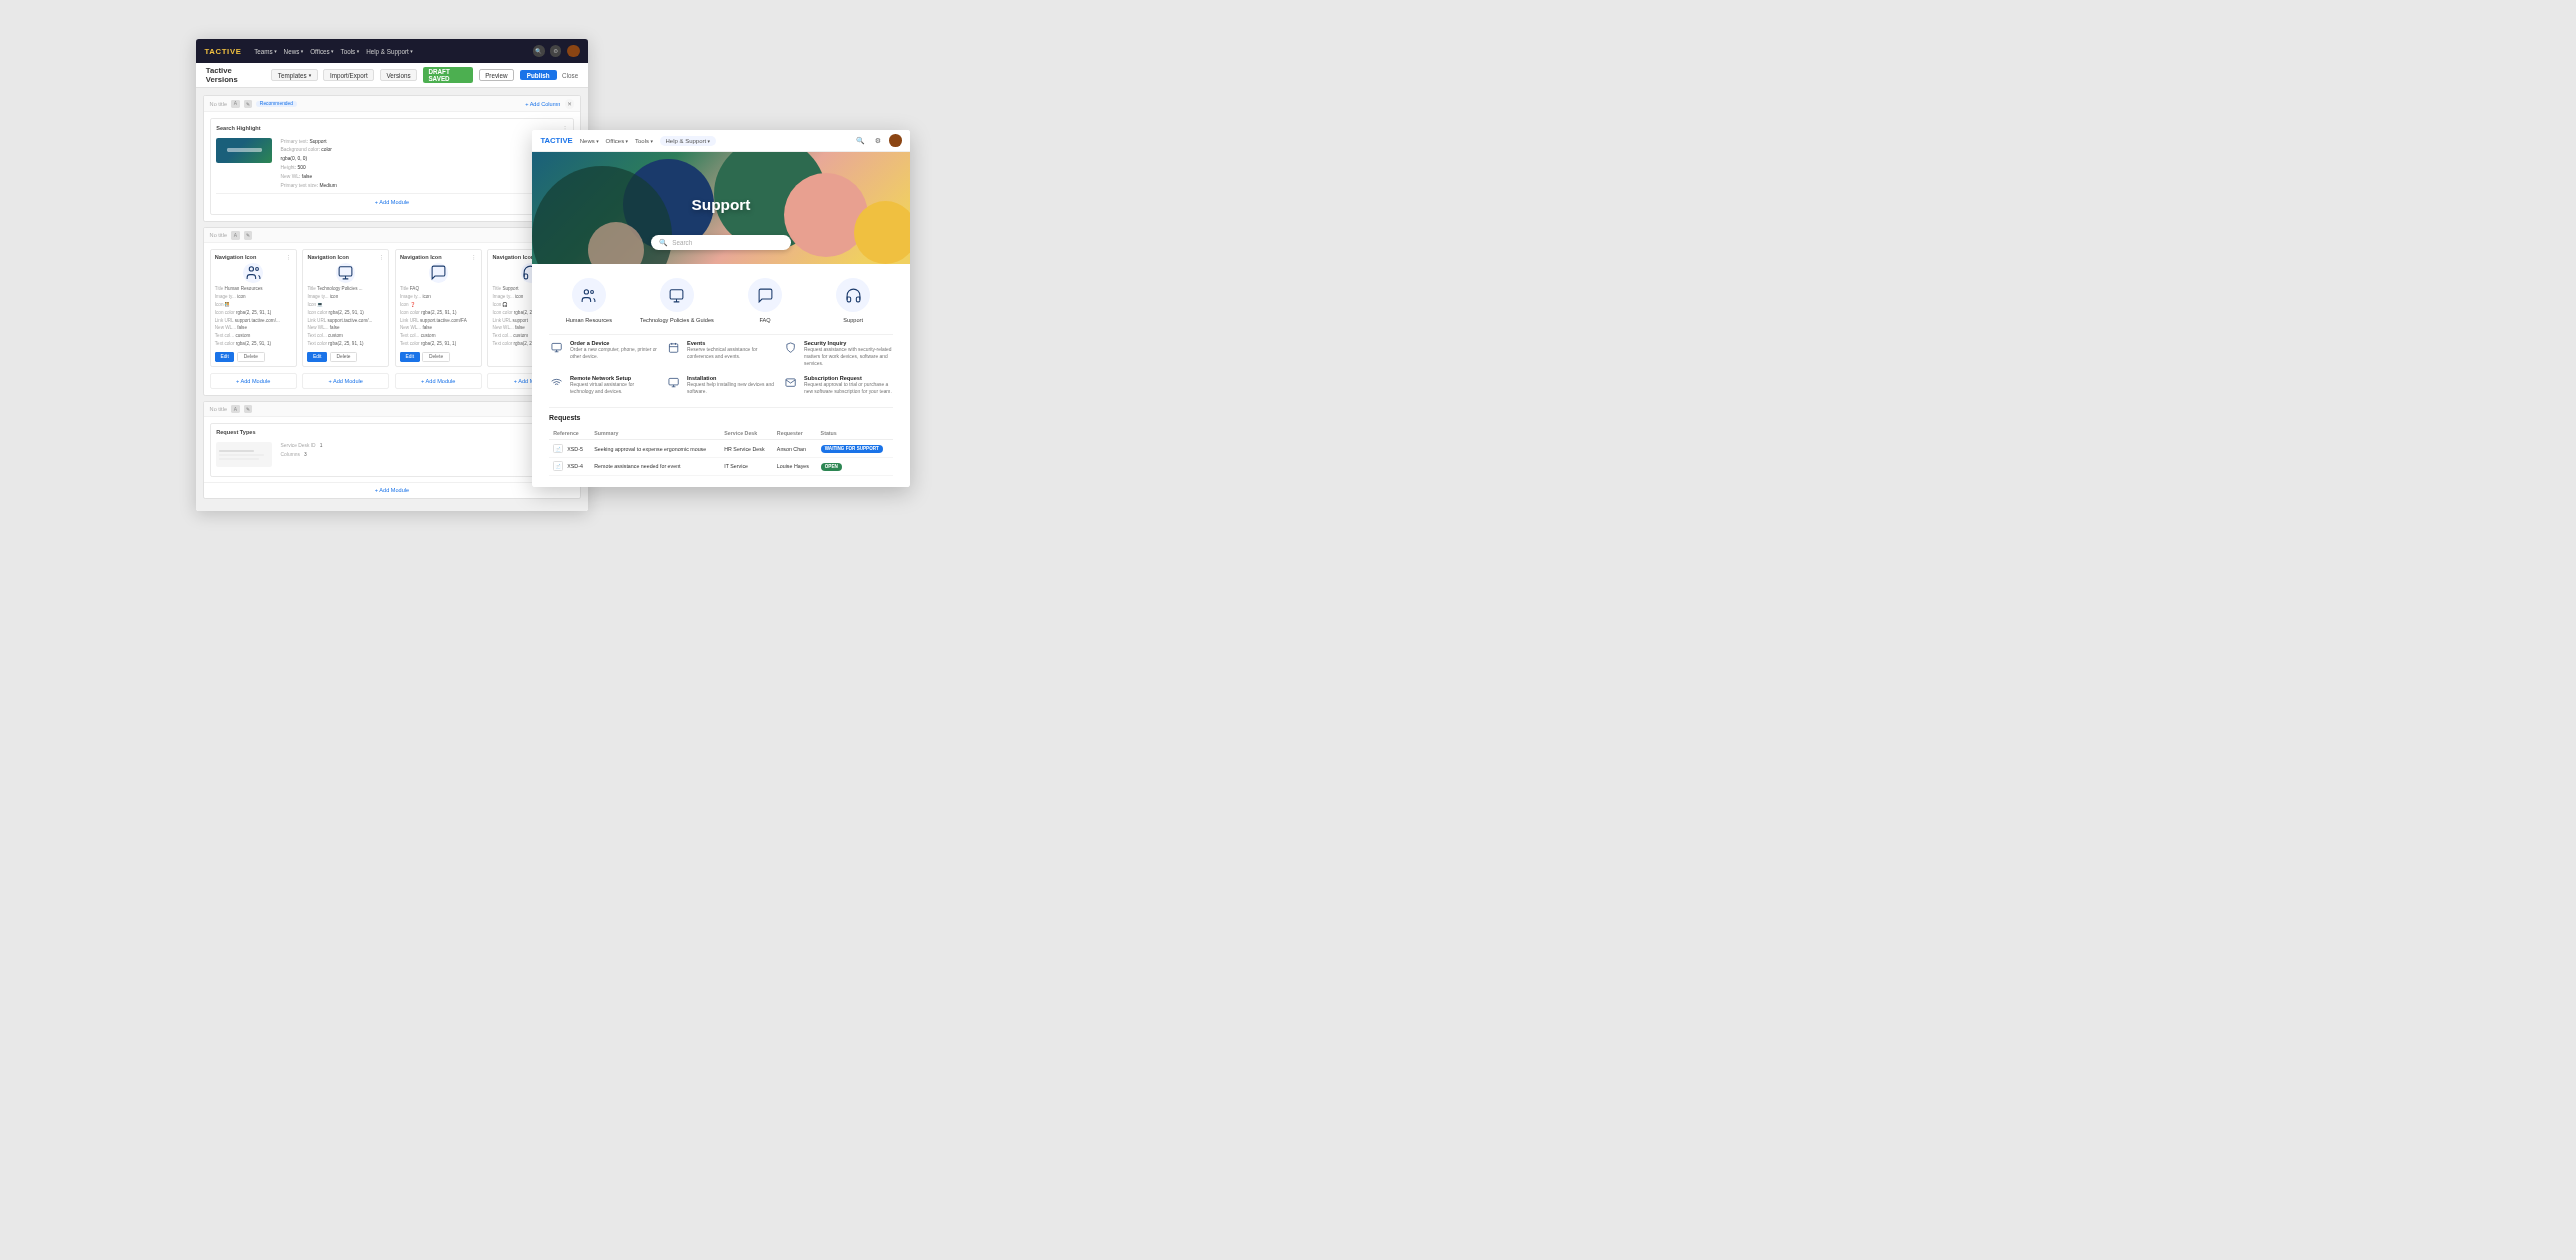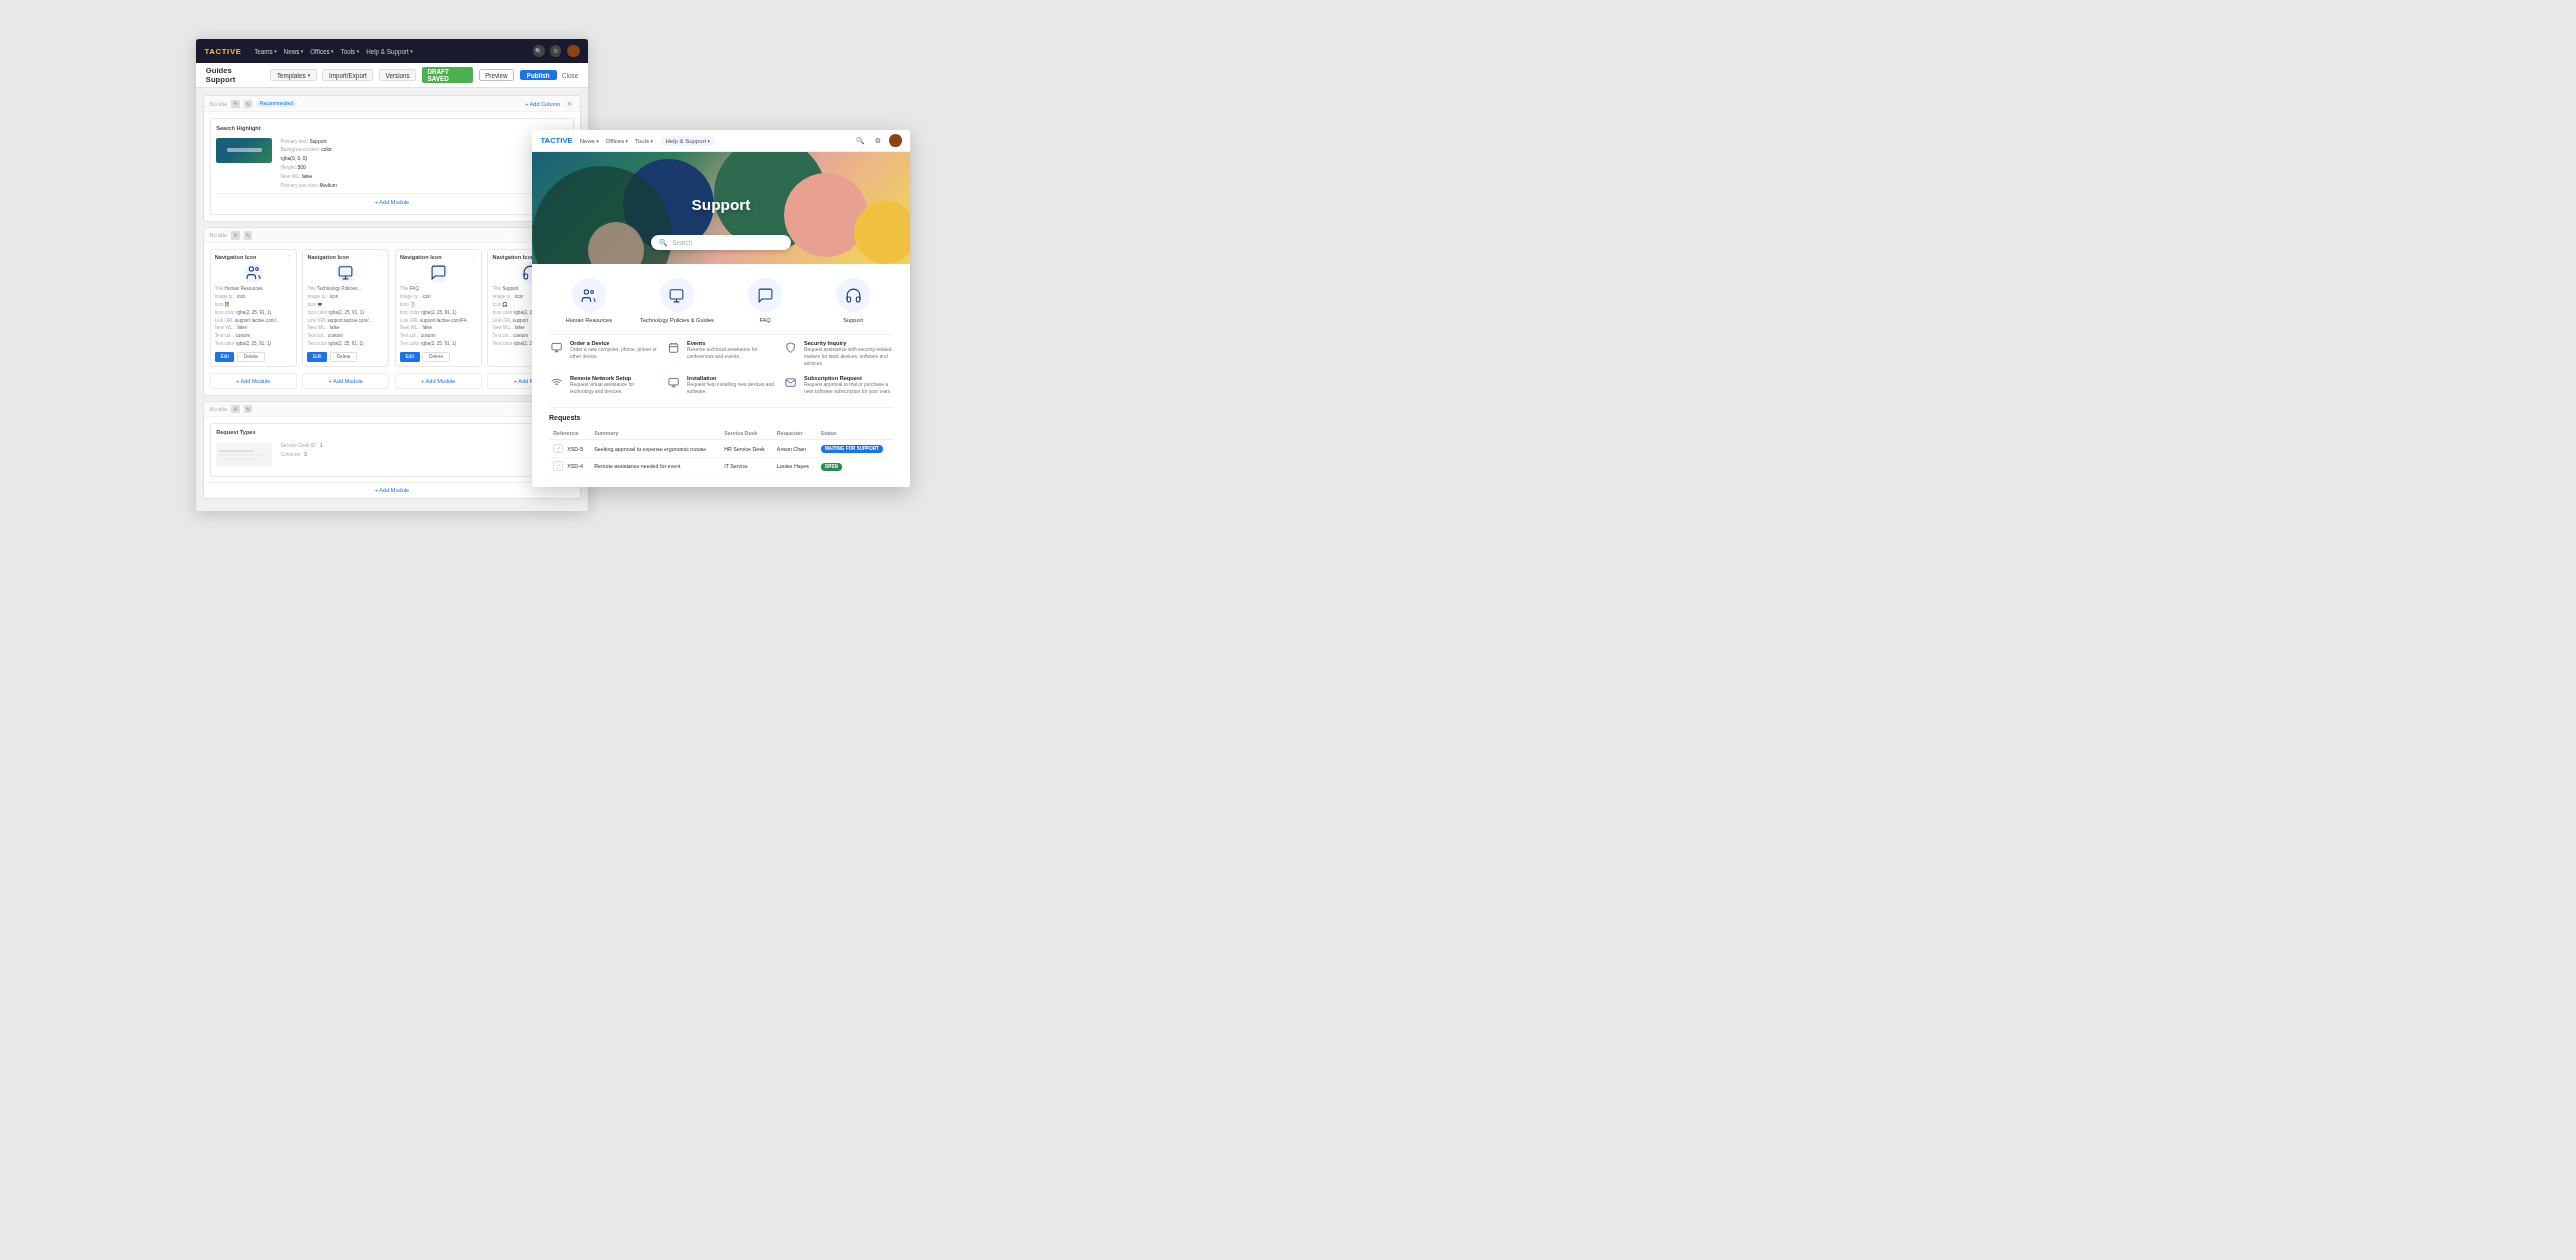--- a/index.html
+++ b/index.html
@@ -599,21 +599,21 @@
       <span class="chevron">▾</span>
     </div>
     <div class="editor-topnav-right">
       <div class="editor-topnav-icon">🔍</div>
       <div class="editor-topnav-icon">⚙</div>
       <div class="editor-topnav-avatar"></div>
     </div>
   </div>
 
   <div class="editor-toolbar">
-    <span class="editor-title">Guides Support</span>
+    <span class="editor-title">Tactive Versions</span>
     <button class="toolbar-btn">
       <span>Templates</span>
       <span class="chevron">▾</span>
     </button>
     <button class="toolbar-btn">
       <span>Import/Export</span>
     </button>
     <button class="toolbar-btn">
       <span>Versions</span>
     </button>

